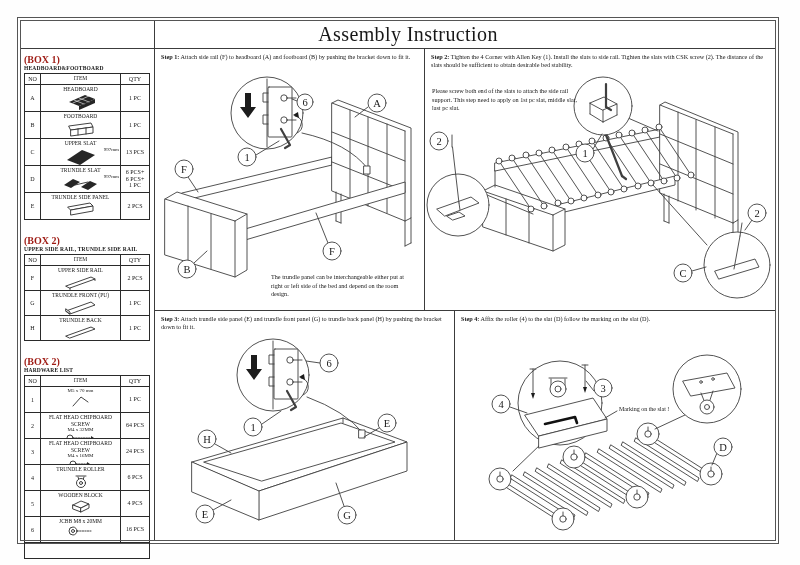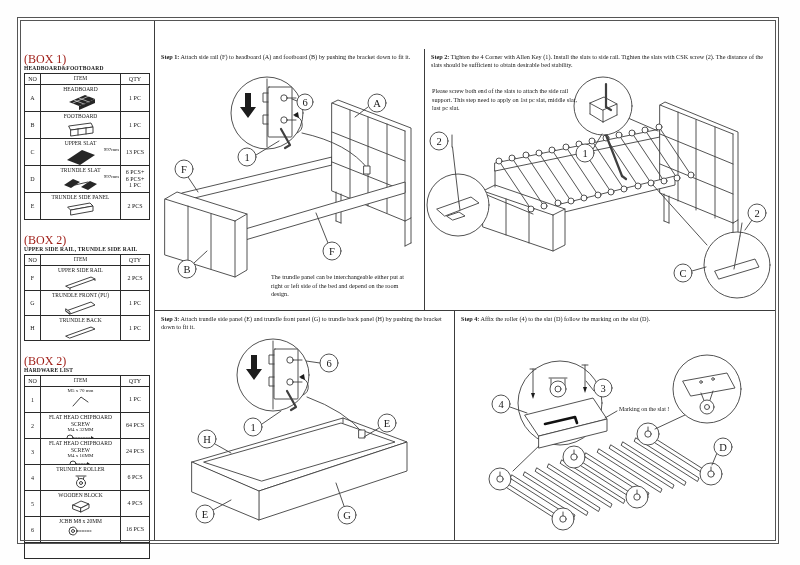--- a/index.html
+++ b/index.html
@@ -5,21 +5,21 @@
   * { box-sizing: border-box; margin: 0; padding: 0; }
   html,body { width:800px; height:565px; background:#fefefe; font-family:"Liberation Serif",serif; color:#181818; overflow:hidden; }
   .page { position:absolute; left:17px; top:17px; width:762px; height:527px; border:1px solid #555; background:#fff; }
   .inner-border { position:absolute; inset:2px; border:1px solid #555; pointer-events:none; }
 
   .title-band { position:absolute; left:3px; top:3px; right:3px; height:28px; border-bottom:1px solid #3c3c3c; text-align:center; }
   .title-band h1 { font-size:20px; font-weight:400; line-height:27px; letter-spacing:.4px; text-indent:20px; }
 
   .sidebar { position:absolute; left:3px; top:3px; bottom:3px; width:134px; border-right:1px solid #3c3c3c; }
   .sidebar-content { position:absolute; top:34px; left:3px; right:4px; }
-  .box-label { color:#9e1a13; font-weight:400; font-size:12px; line-height:9px; }
+  .box-label { color:#9e1a13; font-weight:700; font-size:10px; line-height:9px; }
   .box-subtitle { font-size:5.5px; font-weight:700; line-height:8px; letter-spacing:.2px; white-space:nowrap; }
   .ptable { border:1px solid #2a2a2a; margin-top:1px; }
   .prow { display:flex; border-top:1px solid #2a2a2a; align-items:stretch; }
   .prow.head { border-top:none; height:10px; }
   .c-no { width:16px; border-right:1px solid #2a2a2a; display:flex; align-items:center; justify-content:center; font-size:6px; }
   .c-item { flex:1; border-right:1px solid #2a2a2a; display:flex; flex-direction:column; align-items:center; padding-top:1px; font-size:5.5px; text-align:center; position:relative; line-height:6.5px; }
   .c-qty { width:28px; display:flex; align-items:center; justify-content:center; font-size:6px; white-space:pre-line; text-align:center; line-height:6.5px; }
   .r27 { height:27px; } .r25 { height:25px; } .r26 { height:26px; }
   .dim-right { position:absolute; right:1px; top:8px; font-size:5px; }
   .dim-center { font-size:5px; line-height:6px; }
@@ -50,20 +50,23 @@
   svg.picon line,svg.picon polyline,svg.picon polygon,svg.picon path,svg.picon rect,svg.picon circle
     { stroke:#2e2e2e; stroke-width:.9; fill:none; stroke-linecap:round; }
   svg.picon .fdark { fill:#262626; stroke:none; }
   svg.picon .fw { fill:#fff; }
   svg.picon .wg { stroke:#fff; stroke-width:.6; }
 </style>
 </head>
 <body>
 
 <div class="page">
+  <div class="title-band">
+    <h1>Assembly Instruction</h1>
+  </div>
 
   <div class="sidebar">
     <div class="sidebar-content">
 
       <div>
         <div class="box-label">(BOX 1)</div>
         <div class="box-subtitle">HEADBOARD&amp;FOOTBOARD</div>
         <div class="ptable">
           <div class="prow head">
             <div class="c-no">NO</div>

